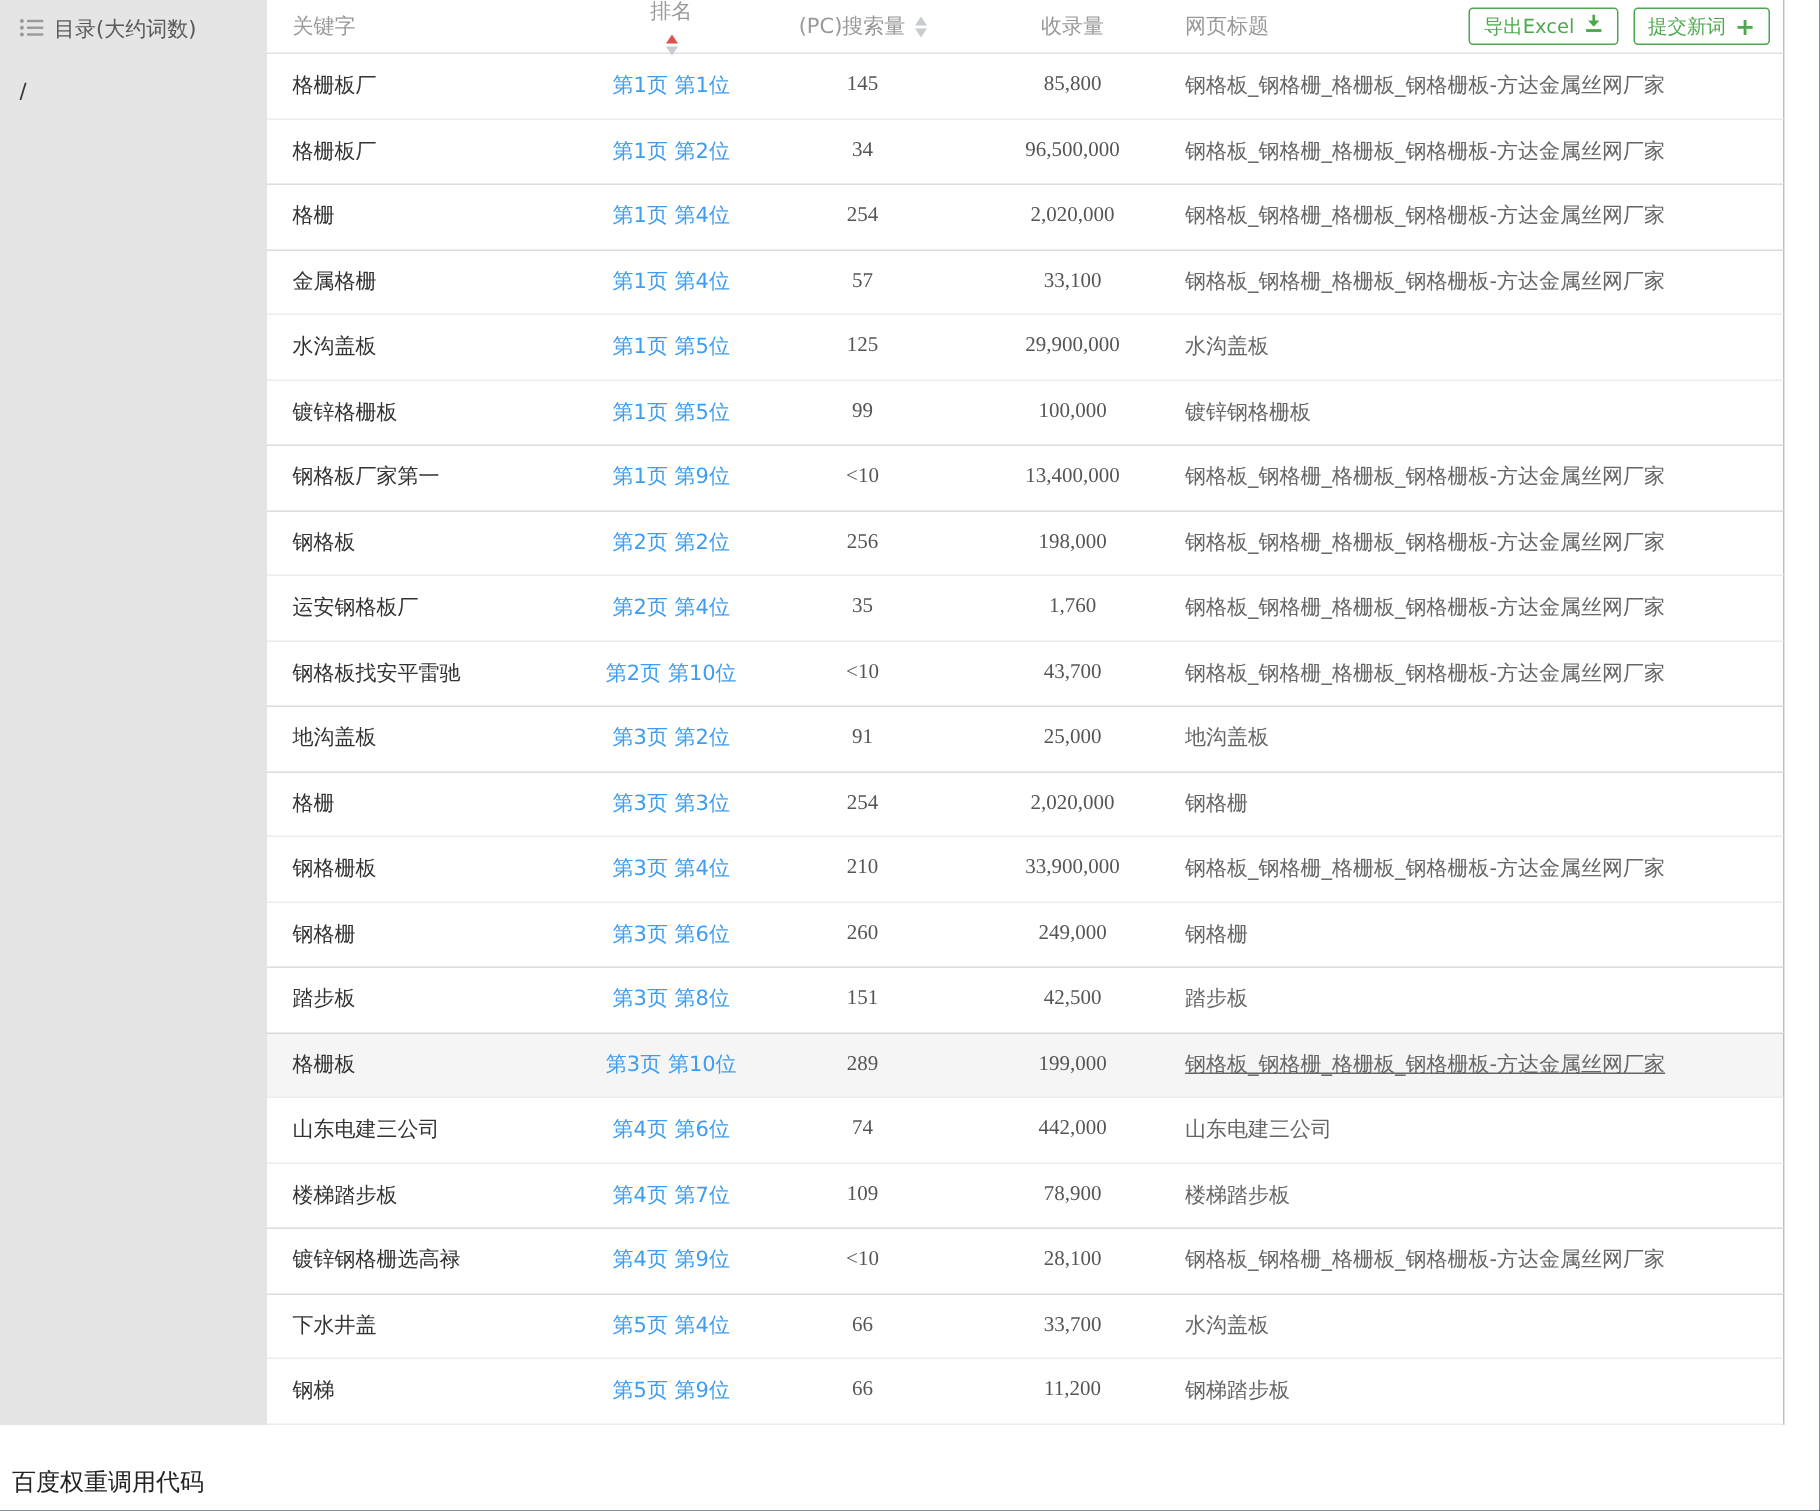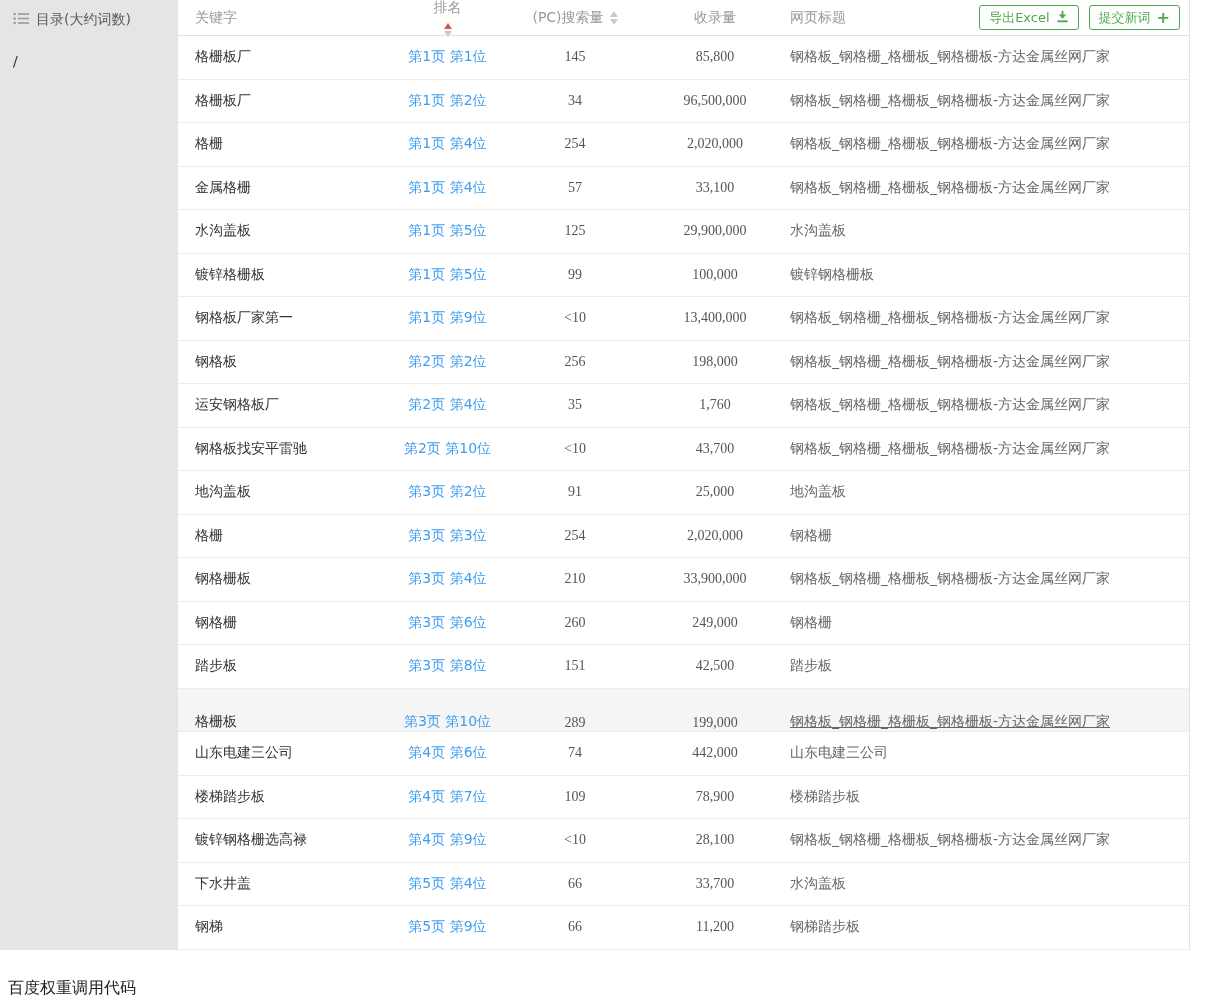--- a/index.html
+++ b/index.html
@@ -33,21 +33,21 @@
   .tri-up.active { border-bottom-color:#e0514c; }
 
   .toolbar { position:absolute; right:9px; top:5px; display:flex; gap:10px; }
   .btn { display:flex; align-items:center; gap:6px; height:25px; padding:0 9px;
          background:#fff; border:1px solid #4fa84f; border-radius:3px;
          color:#4fa84f; font-size:13px; cursor:pointer; font-family:inherit; }
   .btn .plus { font-size:16px; font-weight:bold; line-height:1; }
 
   .row { display:flex; align-items:center; height:43.5px; border-bottom:1px solid #ececec;
          font-size:14px; background:#fff; }
-  .row.hl { background:#f5f5f5;align-items:flex-end; }
+  .row.hl { background:#f5f5f5; }
   .cell-kw { color:#333; }
   .cell-rank a { color:#3e9df0; text-decoration:none; cursor:pointer; }
   .cell-search, .cell-idx { color:#555;font-family:Liberation Serif, serif; }
   .cell-title { color:#666; white-space:nowrap; overflow:hidden; }
   .row.hl .cell-title { text-decoration:underline; }
 
   
   .footer-label { position:absolute; left:8px; top:978px; font-size:16px; color:#222; }
 </style>
 </head>

